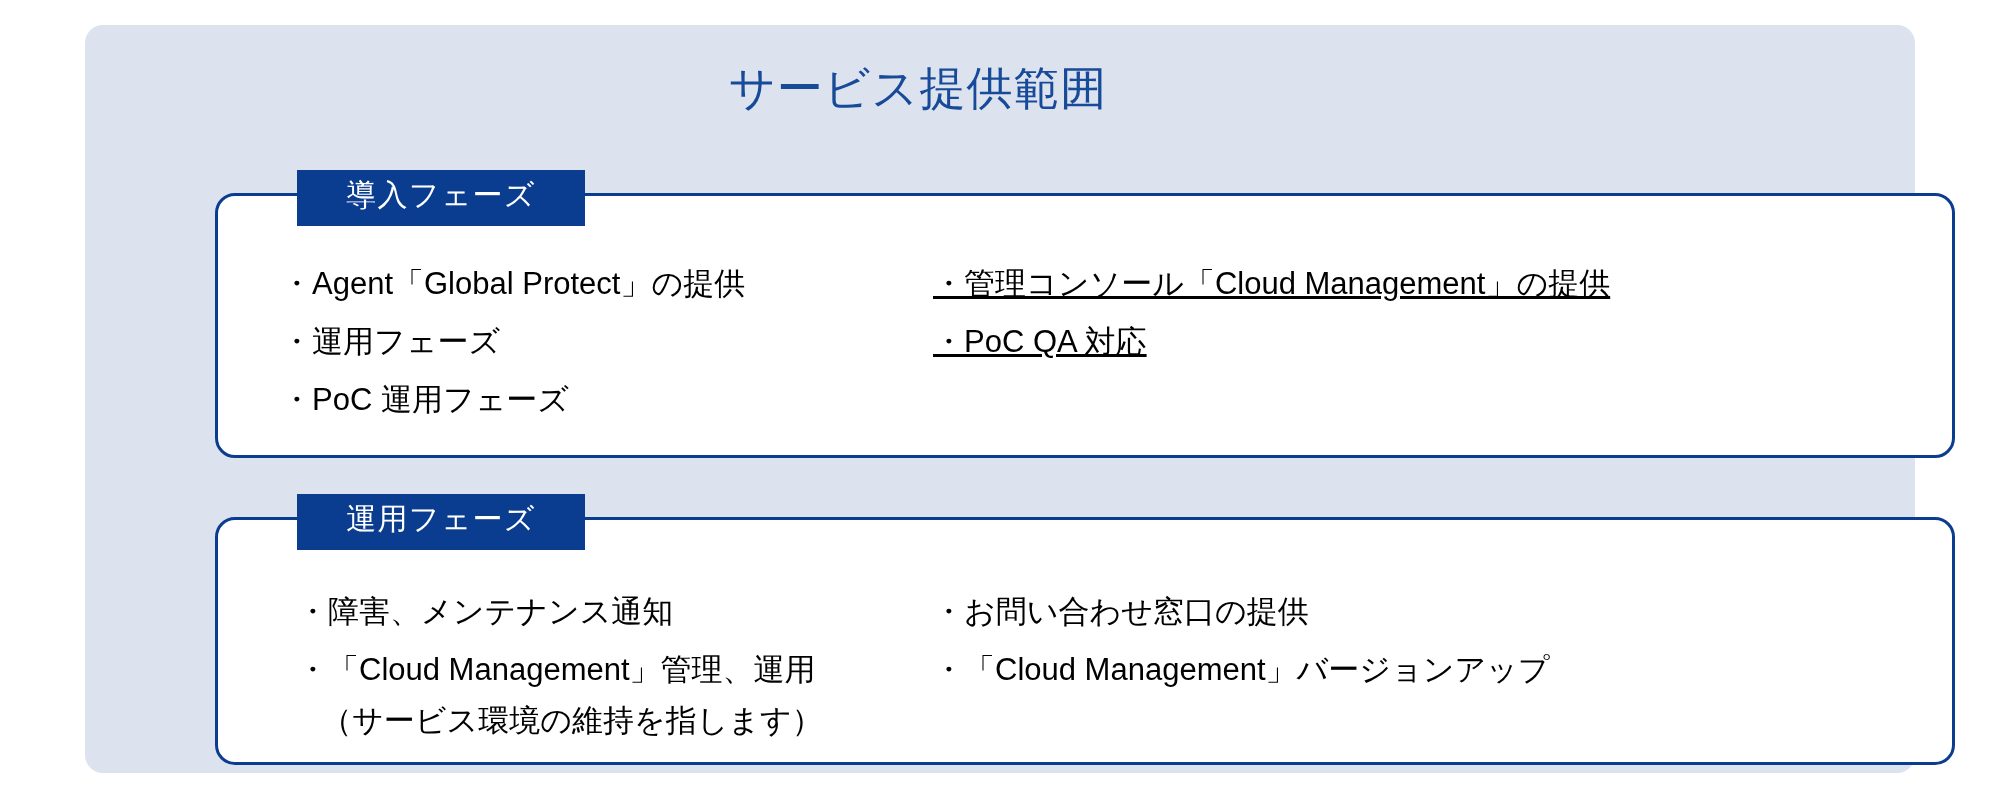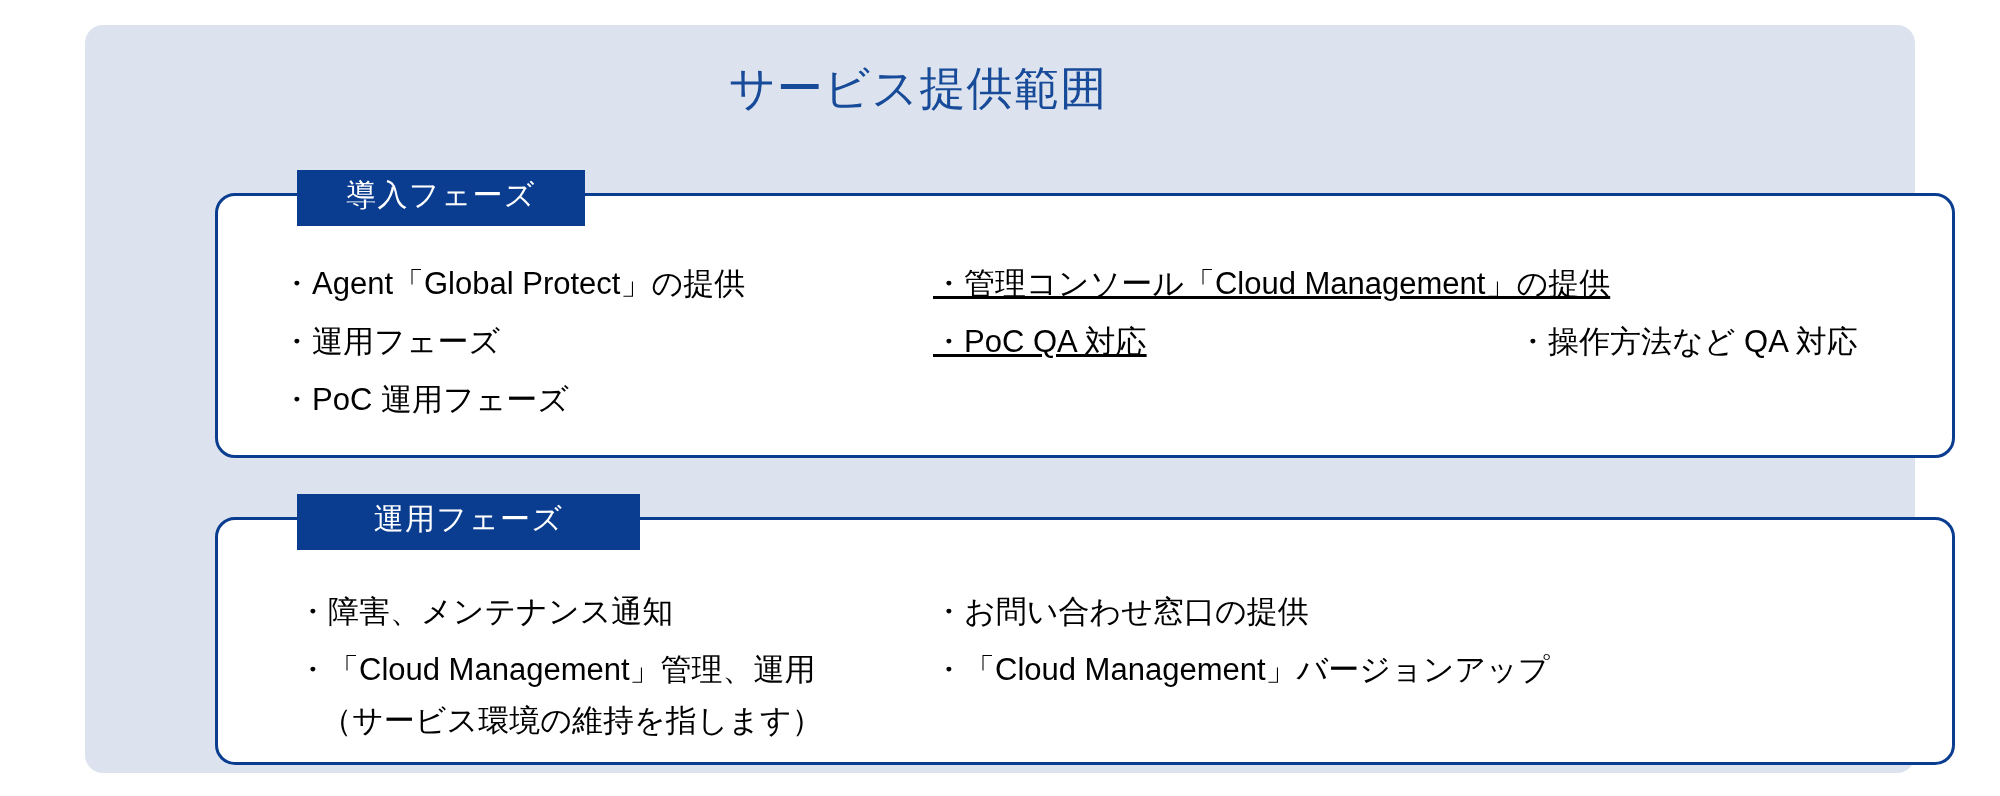--- a/index.html
+++ b/index.html
@@ -86,21 +86,21 @@
   }
   .phase-badge.one {
     left: 212px;
     top: 145px;
     width: 288px;
     height: 56px;
   }
   .phase-badge.two {
     left: 212px;
     top: 469px;
-    width: 343px;
+    width: 288px;
     height: 56px;
   }
 
   
   .col {
     position: absolute;
     color: #000000;
     font-size: 31px;
     line-height: 1;
   }
@@ -140,23 +140,20 @@
       <div class="bullet-row">・Agent「Global Protect」の提供</div>
       <div class="bullet-row">・運用フェーズ</div>
       <div class="bullet-row">・PoC 運用フェーズ</div>
     </div>
 
     <div class="col c1b">
       <div class="bullet-row">・管理コンソール「Cloud Management」の提供</div>
       <div class="bullet-row">・PoC QA 対応</div>
     </div>
 
-    <div class="col c1c">
-      <div class="bullet-row">・操作方法など QA 対応</div>
-    </div>
 
     <div class="phase-box two"></div>
     <div class="phase-badge two">運用フェーズ</div>
 
     <div class="col c2b">
       <div class="bullet-row">・お問い合わせ窓口の提供</div>
       <div class="bullet-row">・「Cloud Management」バージョンアップ</div>
     </div>
 
     <div class="col c2a">

